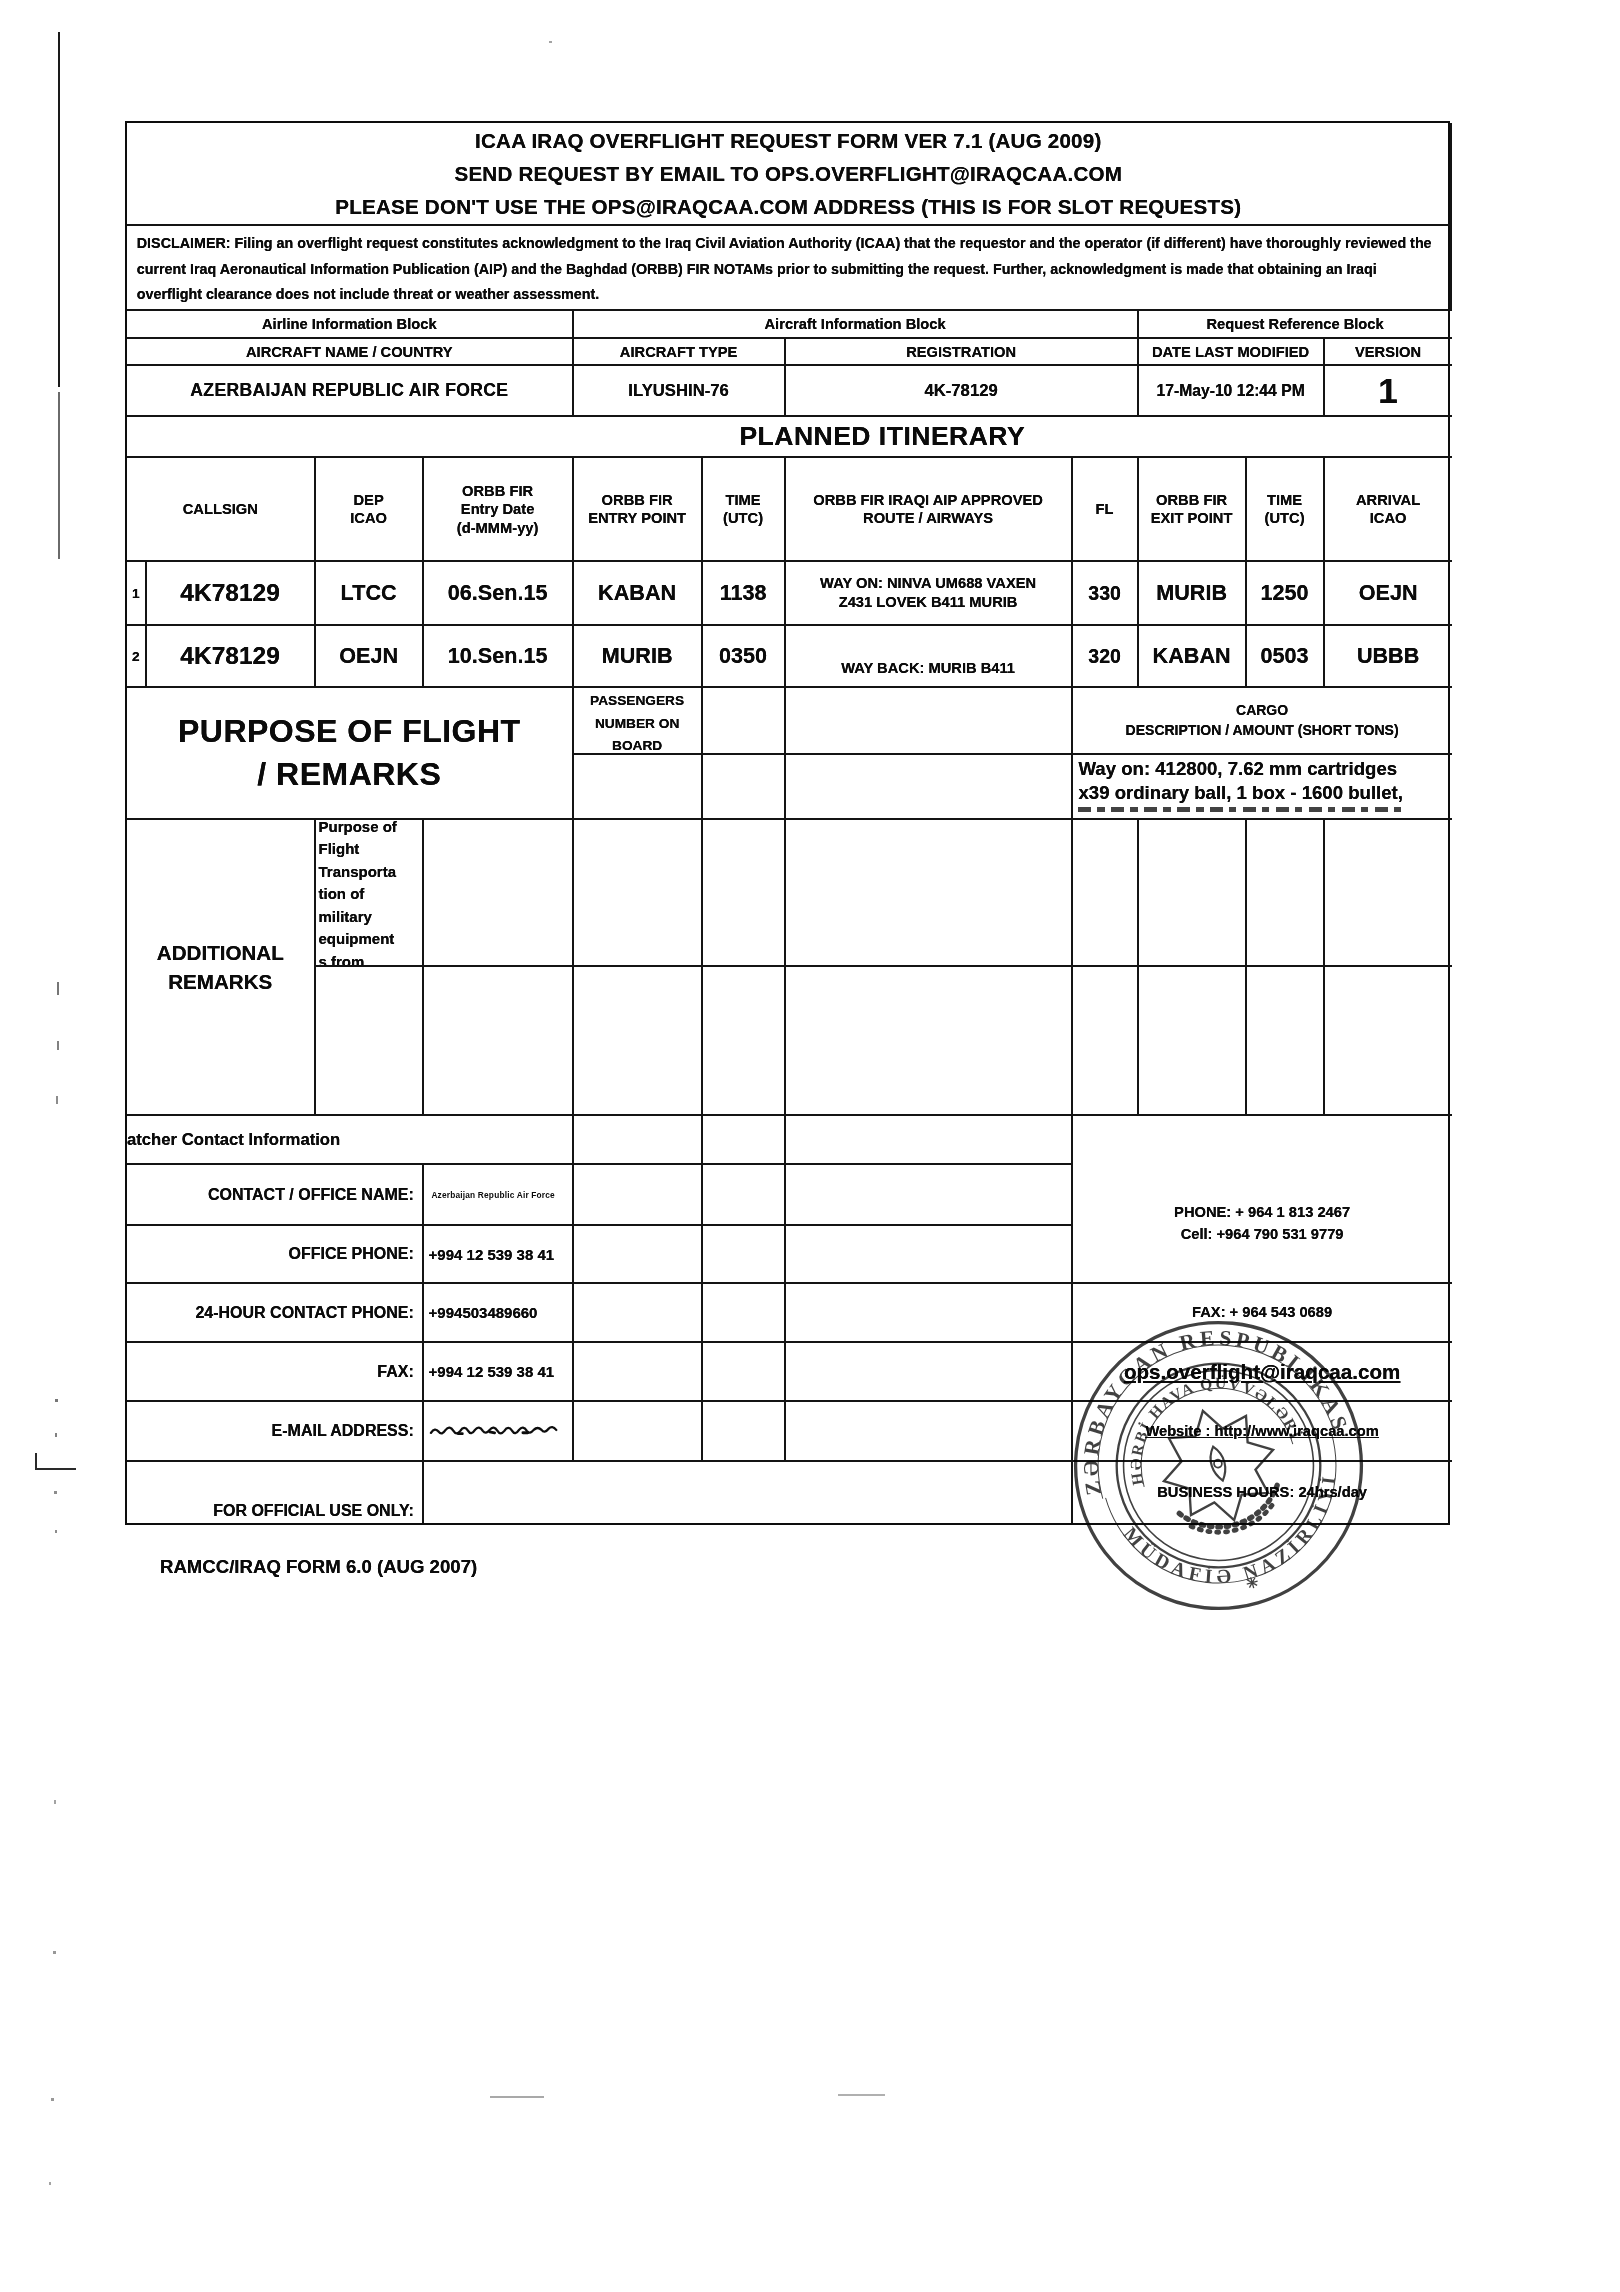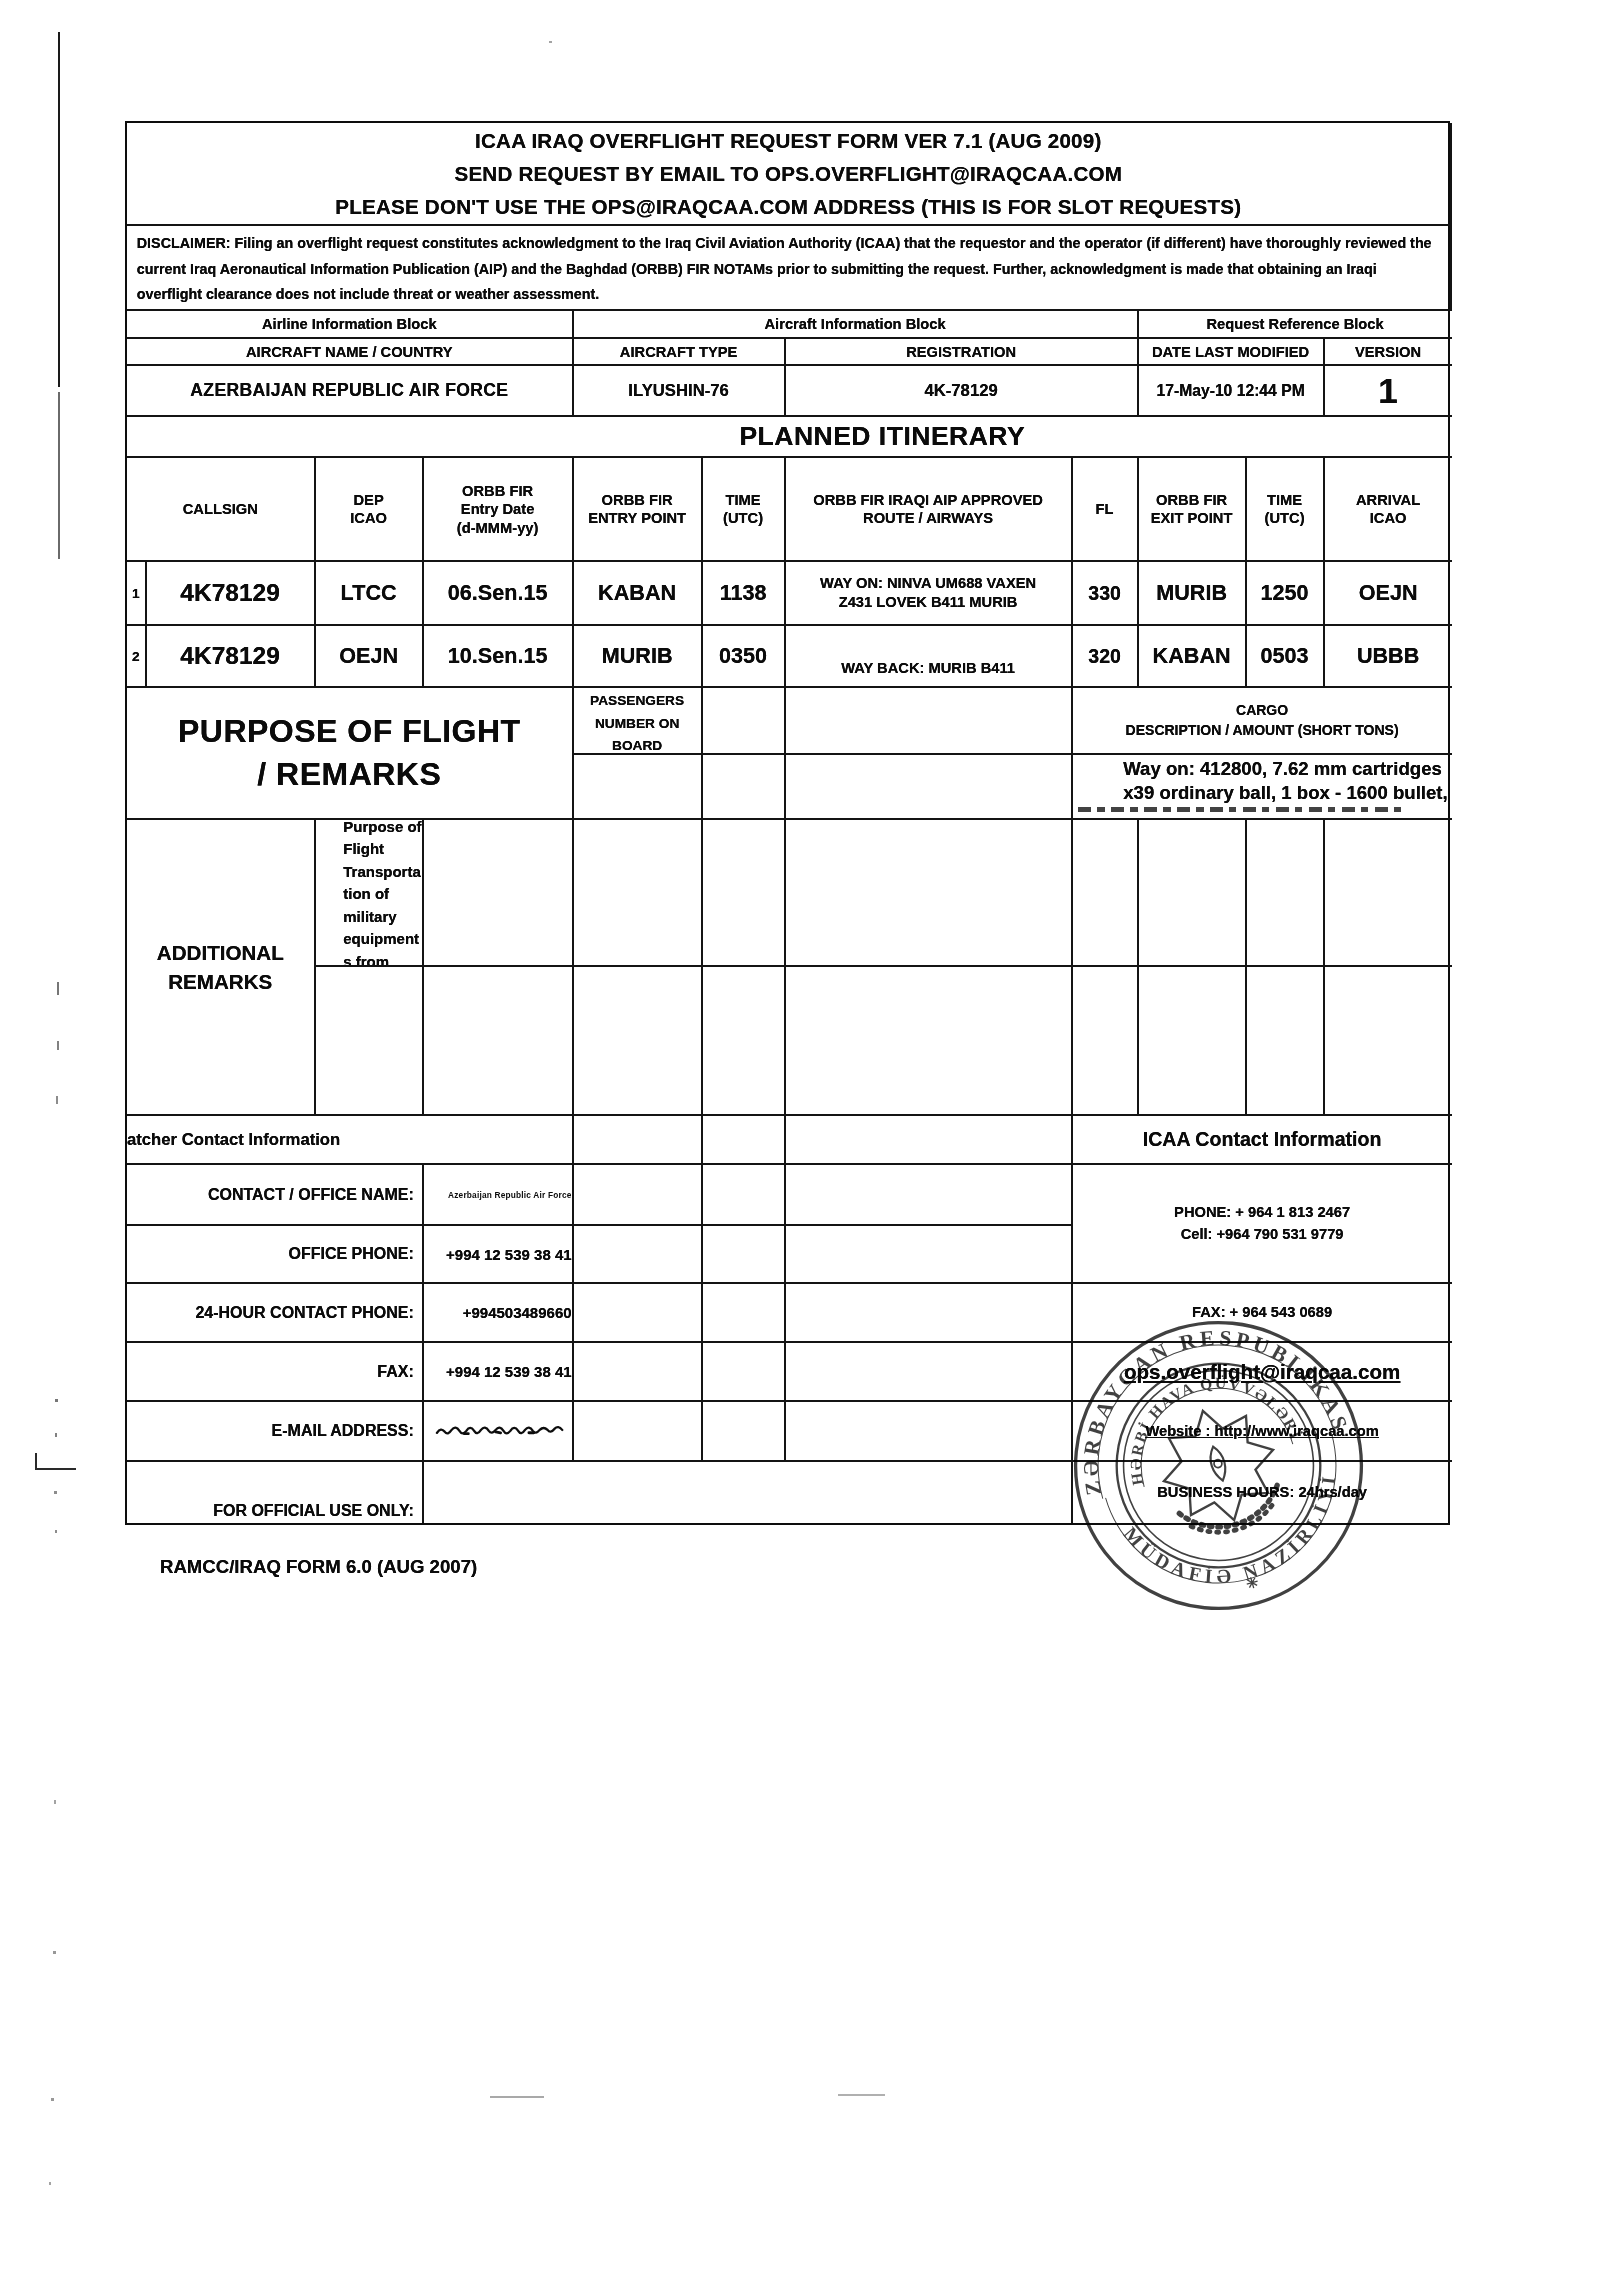--- a/index.html
+++ b/index.html
@@ -17,21 +17,21 @@
   .c{
     border-right:2px solid #141414; border-bottom:2px solid #141414;
     box-sizing:border-box; display:flex; flex-direction:column;
     align-items:center; justify-content:center; text-align:center;
     position:relative; overflow:hidden; font-weight:700;
   }
   .noR{border-right:none}
   .noB{border-bottom:none}
   .ovis{overflow:visible}
   .pre{white-space:pre-line}
-  .left{align-items:flex-end; text-align:left}
+  .left{align-items:flex-start; text-align:left}
   .right{align-items:flex-end; text-align:right}
   .tt{ text-shadow:0 0 0.4px #000; }
   .title-line{font-size:20.6px; line-height:33px; letter-spacing:0.2px}
   .disc{font-size:14.3px; line-height:25.5px; font-weight:700; padding:3.9px 9.8px 0 9.8px; text-align:left; text-shadow:0 0 0.3px #000}
   .bh{font-size:14.7px}
   .sh{font-size:14.7px}
   .val{font-size:17.6px; letter-spacing:0.3px}
   .banner{font-size:26.5px; letter-spacing:0.5px}
   .colh{font-size:14.7px; line-height:18.6px}
   .dat{font-size:21.6px}
@@ -210,21 +210,20 @@
     <div class="c" style="grid-area:13/7/14/8"></div>
     <div class="c" style="grid-area:13/8/14/9"></div>
     <div class="c" style="grid-area:13/9/14/10"></div>
     <div class="c" style="grid-area:13/10/14/11"></div>
     <div class="c noR" style="grid-area:13/11/14/12"></div>
 
     <div class="c left tt dhdr" style="grid-area:14/1/15/5;justify-content:center;align-items:flex-start;padding-top:0">atcher Contact Information</div>
     <div class="c" style="grid-area:14/5/15/6"></div>
     <div class="c" style="grid-area:14/6/15/7"></div>
     <div class="c" style="grid-area:14/7/15/8"></div>
-    <div class="c tt icaah noR" style="grid-area:14/8/15/12">ICAA Contact Information</div>
 
     <div class="c right tt lbl" style="grid-area:15/1/16/4">CONTACT / OFFICE NAME:</div>
     <div class="c left" style="grid-area:15/4/16/5;justify-content:center">
       <div class="tiny">Azerbaijan  Republic Air Force</div>
     </div>
     <div class="c" style="grid-area:15/5/16/6"></div>
     <div class="c" style="grid-area:15/6/16/7"></div>
     <div class="c" style="grid-area:15/7/16/8"></div>
     <div class="c tt icaat noR" style="grid-area:15/8/17/12">
       <div>PHONE:  + 964 1 813 2467</div>

